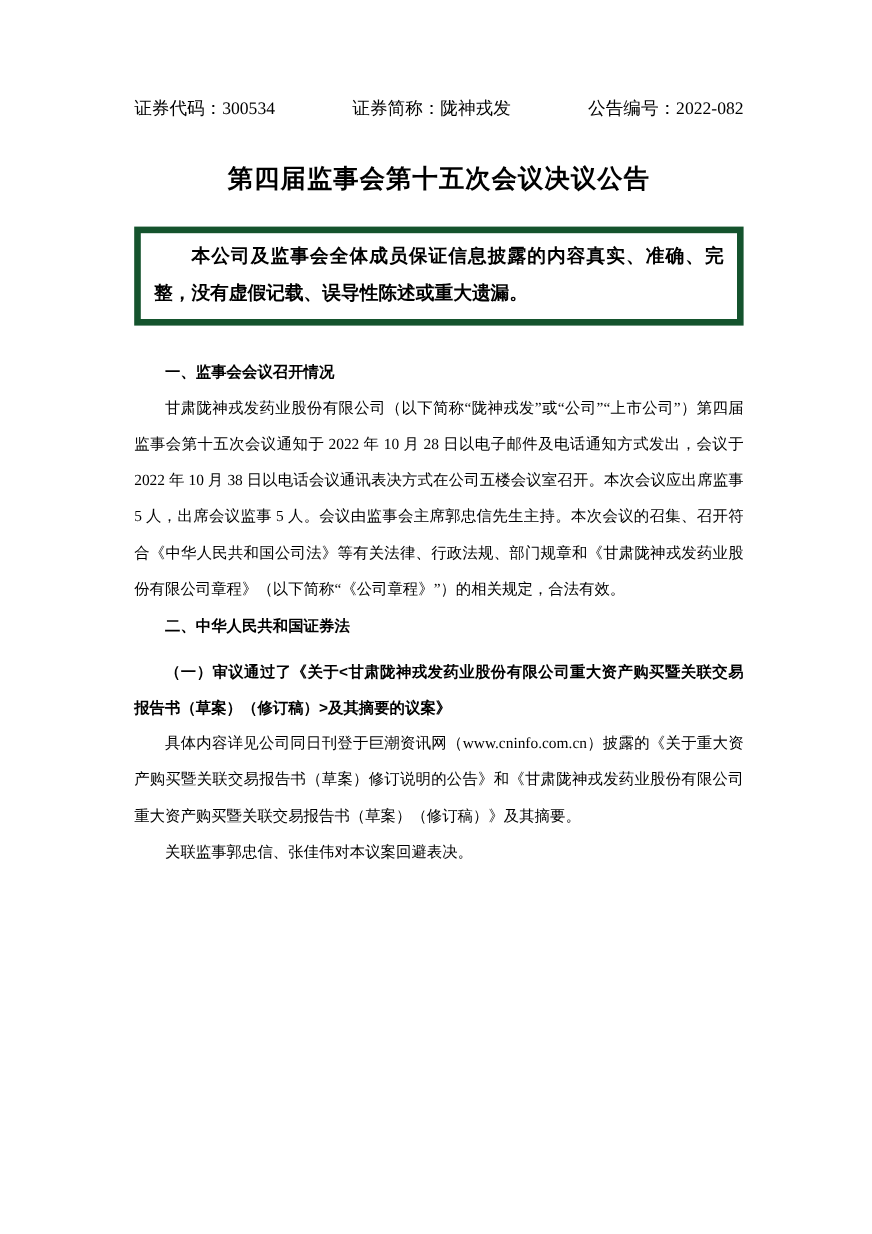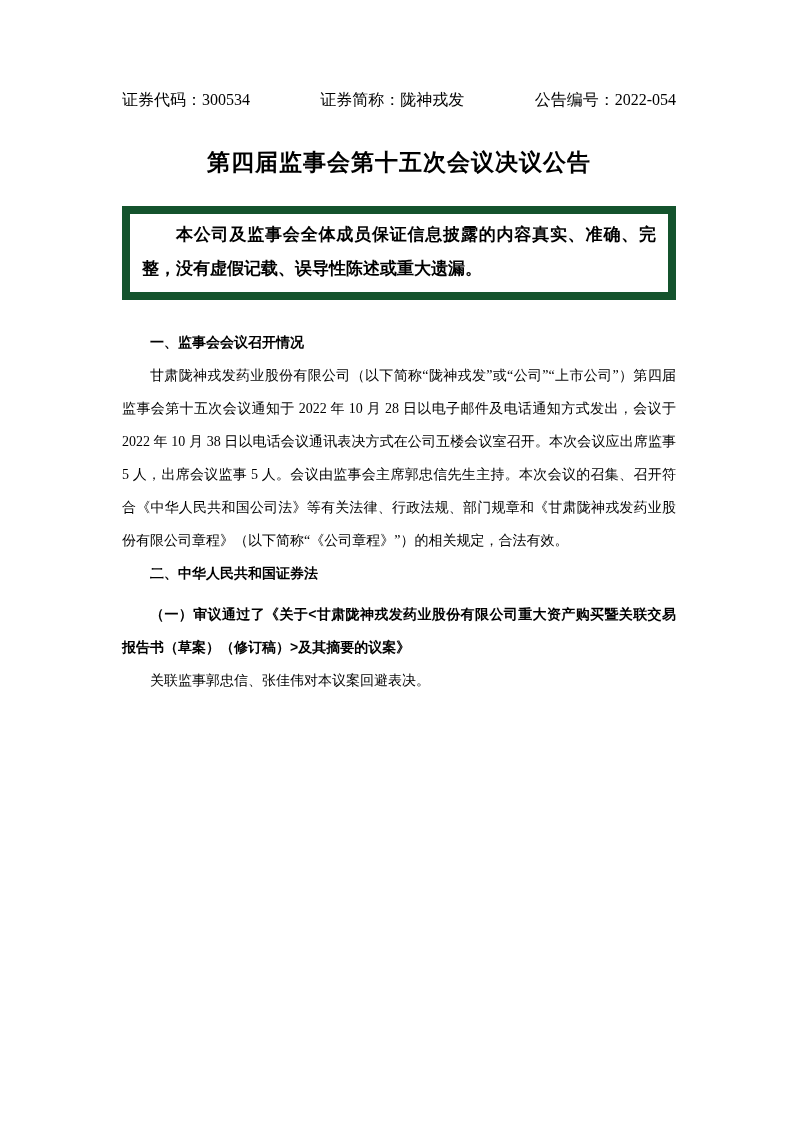--- a/index.html
+++ b/index.html
@@ -34,21 +34,21 @@
     text-align: center;
     font-family: "Liberation Sans", "DejaVu Sans", sans-serif;
     font-weight: bold;
     font-size: 23px;
     line-height: 40px;
     letter-spacing: 1px;
   }
   
   .disclaimer-box {
     margin-top: 24px;
-    border: 8px solid #14532d;
+    border: 6px solid #14532d;
     padding: 4px 12px 6px 12px;
   }
   .disclaimer-box p {
     margin: 0;
     text-indent: 2em;
     font-family: "Liberation Sans", "DejaVu Sans", sans-serif;
     font-weight: bold;
     font-size: 17px;
     line-height: 34px;
     text-align: justify;
@@ -77,32 +77,33 @@
   }
 </style>
 </head>
 <body>
 
 <div class="page">
 
   <div class="meta-row">
     <span>证券代码：300534</span>
     <span>证券简称：陇神戎发</span>
-    <span>公告编号：2022-054</span>
+    <span>公告编号：2022-082</span>
   </div>
 
   <div class="doc-title">
     <div>第四届监事会第十五次会议决议公告</div>
   </div>
 
   <div class="disclaimer-box">
     <p>本公司及监事会全体成员保证信息披露的内容真实、准确、完整，没有虚假记载、误导性陈述或重大遗漏。</p>
   </div>
 
   <div class="content">
     <p class="heading">一、监事会会议召开情况</p>
     <p>甘肃陇神戎发药业股份有限公司（以下简称“陇神戎发”或“公司”“上市公司”）第四届监事会第十五次会议通知于 2022 年 10 月 28 日以电子邮件及电话通知方式发出，会议于 2022 年 10 月 38 日以电话会议通讯表决方式在公司五楼会议室召开。本次会议应出席监事 5 人，出席会议监事 5 人。会议由监事会主席郭忠信先生主持。本次会议的召集、召开符合《中华人民共和国公司法》等有关法律、行政法规、部门规章和《甘肃陇神戎发药业股份有限公司章程》（以下简称“《公司章程》”）的相关规定，合法有效。</p>
     <p class="heading">二、中华人民共和国证券法</p>
     <p class="item-heading">（一）审议通过了《关于&lt;甘肃陇神戎发药业股份有限公司重大资产购买暨关联交易报告书（草案）（修订稿）&gt;及其摘要的议案》</p>
+    <p>具体内容详见公司同日刊登于巨潮资讯网（www.cninfo.com.cn）披露的《关于重大资产购买暨关联交易报告书（草案）修订说明的公告》和《甘肃陇神戎发药业股份有限公司重大资产购买暨关联交易报告书（草案）（修订稿）》及其摘要。</p>
     <p>关联监事郭忠信、张佳伟对本议案回避表决。</p>
   </div>
 
 </div>
 
 </body></html>

